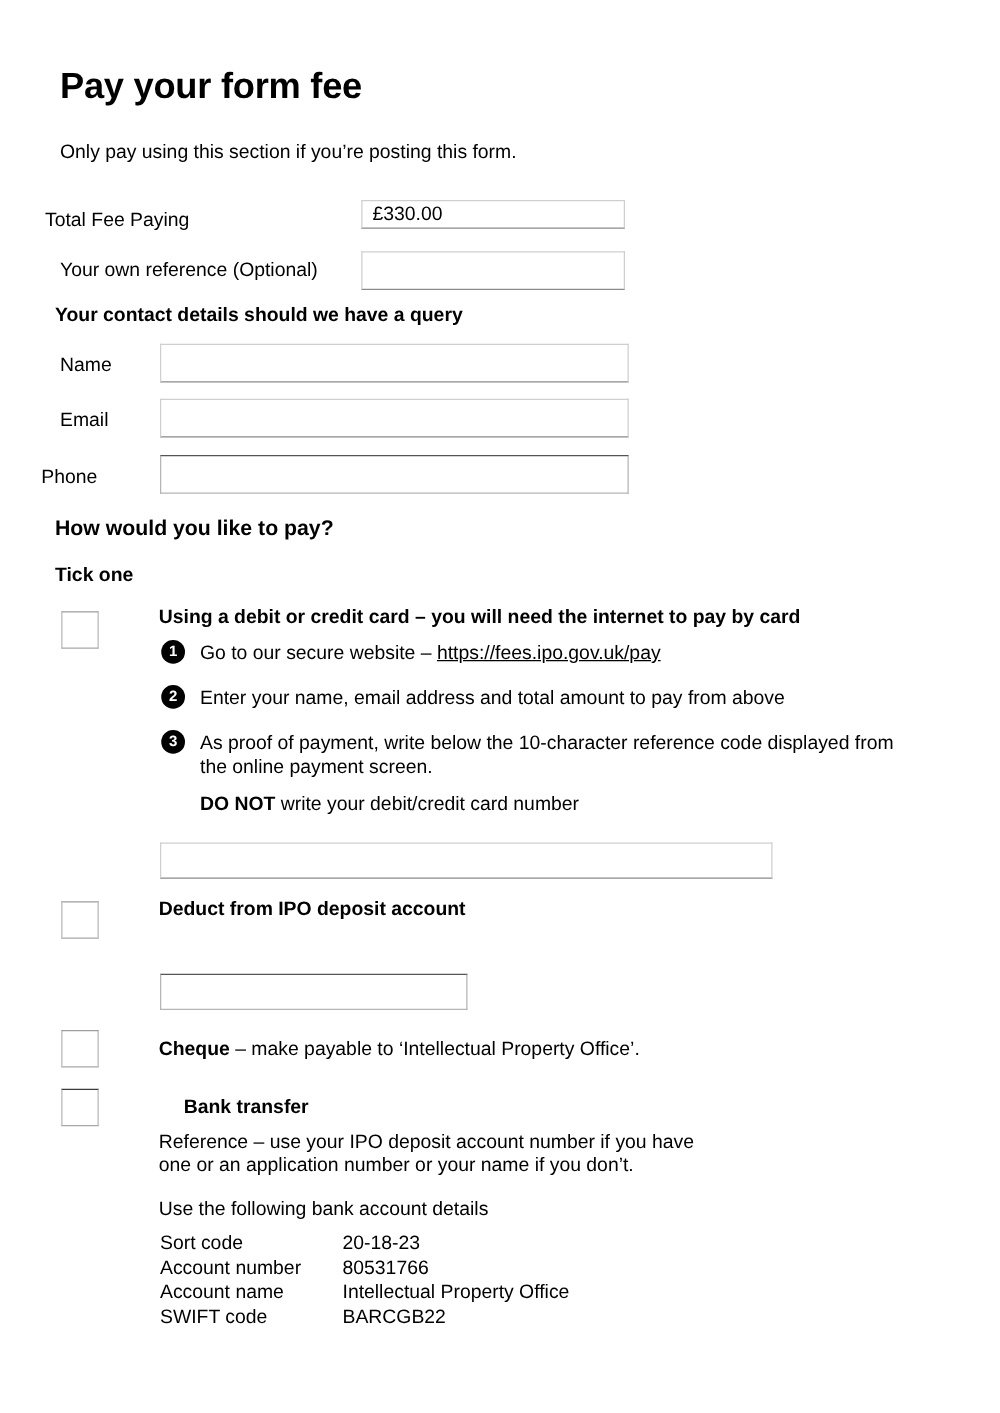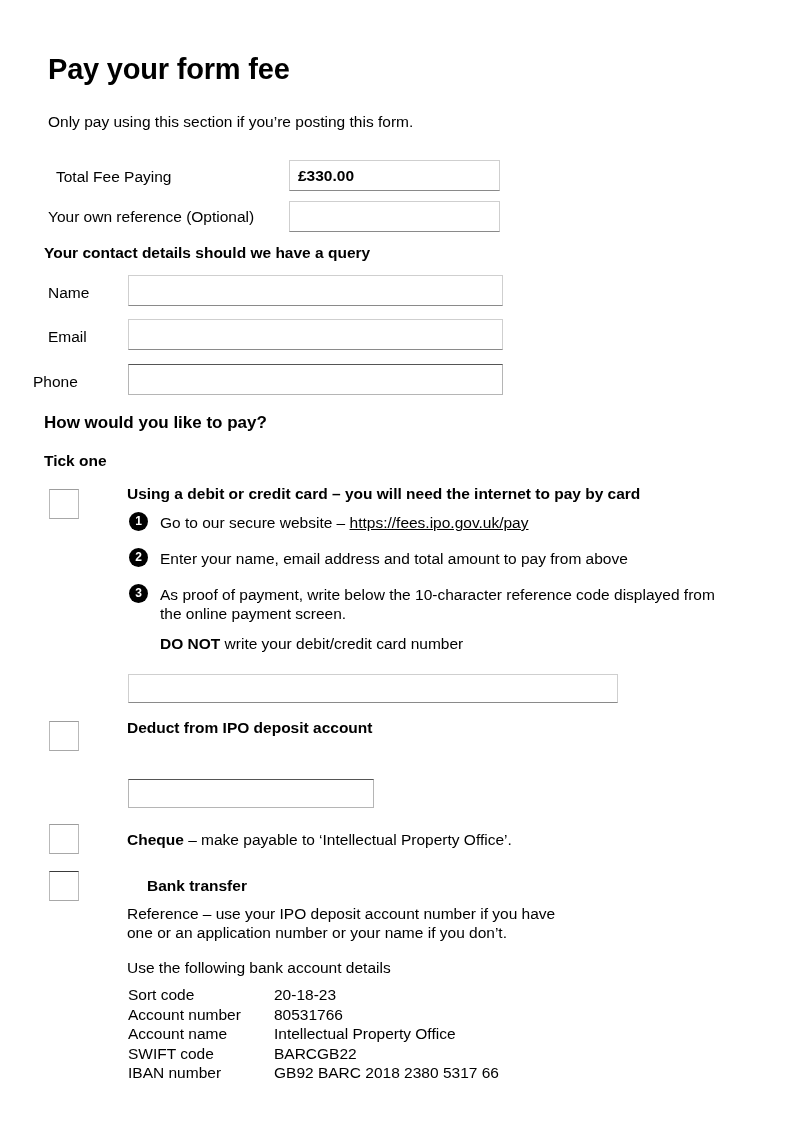--- a/index.html
+++ b/index.html
@@ -135,22 +135,22 @@
   .bank-val { flex: 1 1 auto; white-space: nowrap; }
 </style>
 </head>
 <body>
 
 <div class="page">
 
   <div class="page-title">Pay your form fee</div>
   <div class="intro-line">Only pay using this section if you’re posting this form.</div>
 
-  <div class="lbl" style="left:56px; top:168px;">Total Fee Paying</div>
-  <input class="tbox" style="left: 289px; top: 160px; width: 211px; height: 31px; font-weight: bold;" value="£330.00">
+  <div class="lbl" style="left:36px; top:168px;">Total Fee Paying</div>
+  <input class="tbox" style="left: 289px; top: 160px; width: 211px; height: 23px;" value="£330.00">
 
   <div class="lbl" style="left:48px; top:208px;text-align:center;">Your own reference (Optional)</div>
   <input class="tbox" style="left: 289px; top: 201px; width: 211px; height: 31px;" value="">
 
   <div class="lbl-bold" style="left:44px; top:244px;">Your contact details should we have a query</div>
 
   <div class="lbl" style="left:48px; top:284px;">Name</div>
   <input class="tbox" style="left: 128px; top: 275px; width: 375px; height: 31px;" value="">
 
   <div class="lbl" style="left:48px; top:328px;">Email</div>
@@ -205,19 +205,15 @@
       <div class="bank-val">80531766</div>
     </div>
     <div class="bank-row">
       <div class="bank-key">Account name</div>
       <div class="bank-val">Intellectual Property Office</div>
     </div>
     <div class="bank-row">
       <div class="bank-key">SWIFT code</div>
       <div class="bank-val">BARCGB22</div>
     </div>
-    <div class="bank-row">
-      <div class="bank-key">IBAN number</div>
-      <div class="bank-val">GB92 BARC 2018 2380 5317 66</div>
-    </div>
   </div>
 
 </div>
 
 </body></html>

